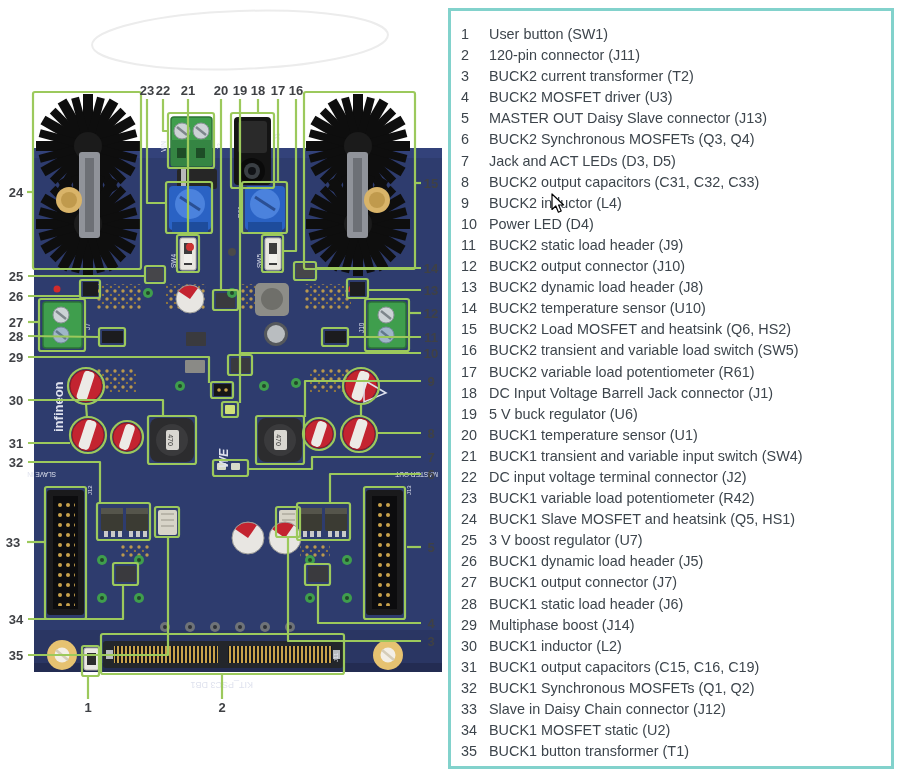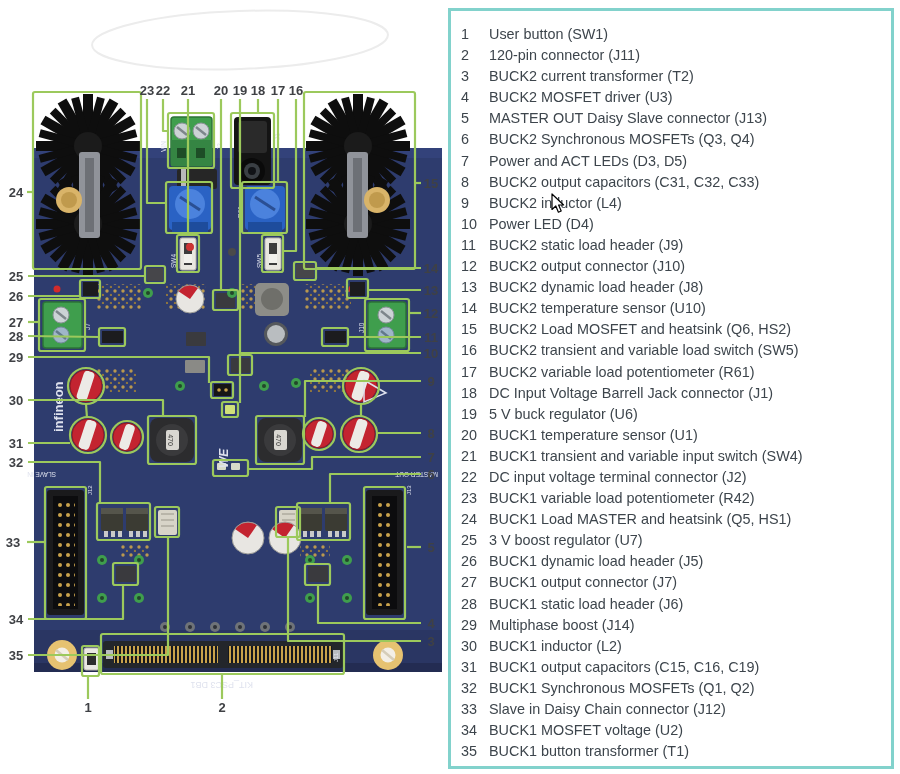--- a/index.html
+++ b/index.html
@@ -546,21 +546,21 @@
         <div class="lg-row">
           <span class="lg-num">5</span>
           <span class="lg-txt">MASTER OUT Daisy Slave connector (J13)</span>
         </div>
         <div class="lg-row">
           <span class="lg-num">6</span>
           <span class="lg-txt">BUCK2 Synchronous MOSFETs (Q3, Q4)</span>
         </div>
         <div class="lg-row">
           <span class="lg-num">7</span>
-          <span class="lg-txt">Power and ACT LEDs (D3, D5)</span>
+          <span class="lg-txt">Jack and ACT LEDs (D3, D5)</span>
         </div>
         <div class="lg-row">
           <span class="lg-num">8</span>
           <span class="lg-txt">BUCK2 output capacitors (C31, C32, C33)</span>
         </div>
         <div class="lg-row">
           <span class="lg-num">9</span>
           <span class="lg-txt">BUCK2 inductor (L4)</span>
         </div>
         <div class="lg-row">
@@ -614,21 +614,21 @@
         <div class="lg-row">
           <span class="lg-num">22</span>
           <span class="lg-txt">DC input voltage terminal connector (J2)</span>
         </div>
         <div class="lg-row">
           <span class="lg-num">23</span>
           <span class="lg-txt">BUCK1 variable load potentiometer (R42)</span>
         </div>
         <div class="lg-row">
           <span class="lg-num">24</span>
-          <span class="lg-txt">BUCK1 Load MASTER and heatsink (Q5, HS1)</span>
+          <span class="lg-txt">BUCK1 Slave MOSFET and heatsink (Q5, HS1)</span>
         </div>
         <div class="lg-row">
           <span class="lg-num">25</span>
           <span class="lg-txt">3 V boost regulator (U7)</span>
         </div>
         <div class="lg-row">
           <span class="lg-num">26</span>
           <span class="lg-txt">BUCK1 dynamic load header (J5)</span>
         </div>
         <div class="lg-row">
@@ -654,21 +654,21 @@
         <div class="lg-row">
           <span class="lg-num">32</span>
           <span class="lg-txt">BUCK1 Synchronous MOSFETs (Q1, Q2)</span>
         </div>
         <div class="lg-row">
           <span class="lg-num">33</span>
           <span class="lg-txt">Slave in Daisy Chain connector (J12)</span>
         </div>
         <div class="lg-row">
           <span class="lg-num">34</span>
-          <span class="lg-txt">BUCK1 MOSFET voltage (U2)</span>
+          <span class="lg-txt">BUCK1 MOSFET static (U2)</span>
         </div>
         <div class="lg-row">
           <span class="lg-num">35</span>
           <span class="lg-txt">BUCK1 button transformer (T1)</span>
         </div>
       </div>
   </div>
 
   <svg id="cursor" width="16" height="22" viewBox="0 0 16 22">
     <path d="M1 1 L1 16.5 L4.8 13 L7.4 19.2 L10.2 18 L7.6 12 L12.6 12 Z" fill="#ffffff" stroke="#000000" stroke-width="1.2" stroke-linejoin="round"></path>

